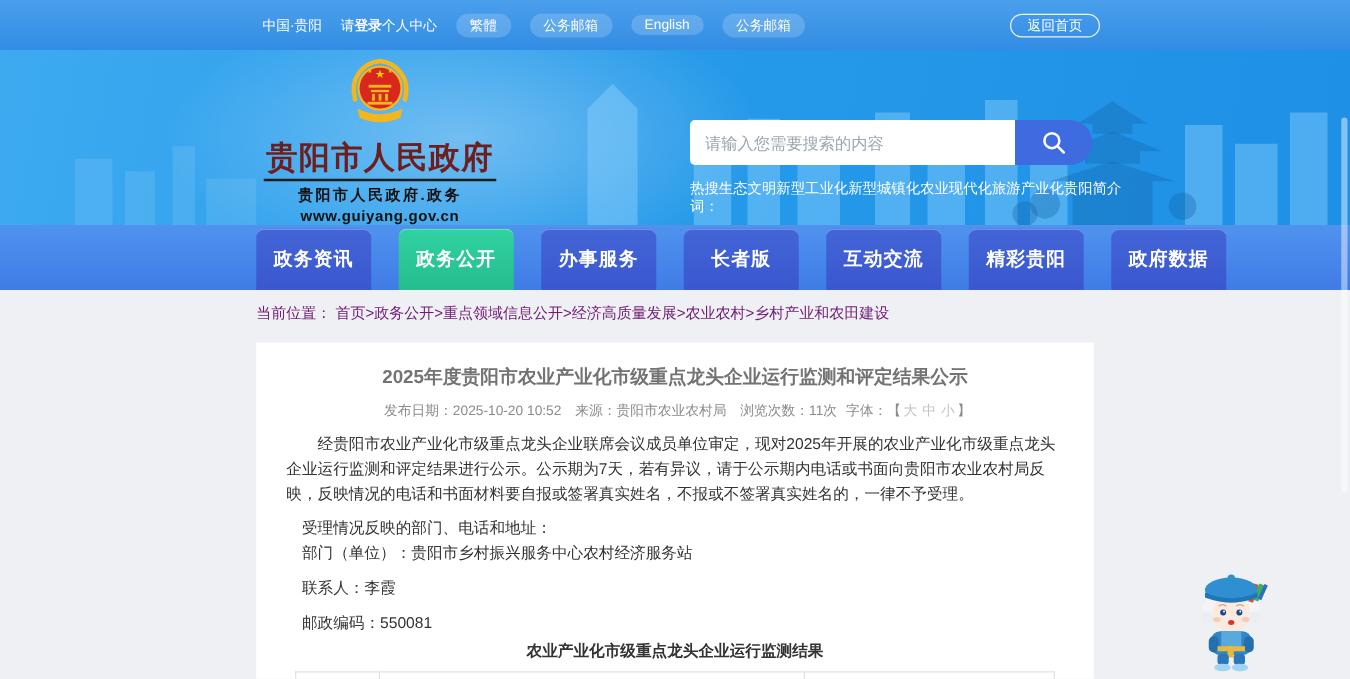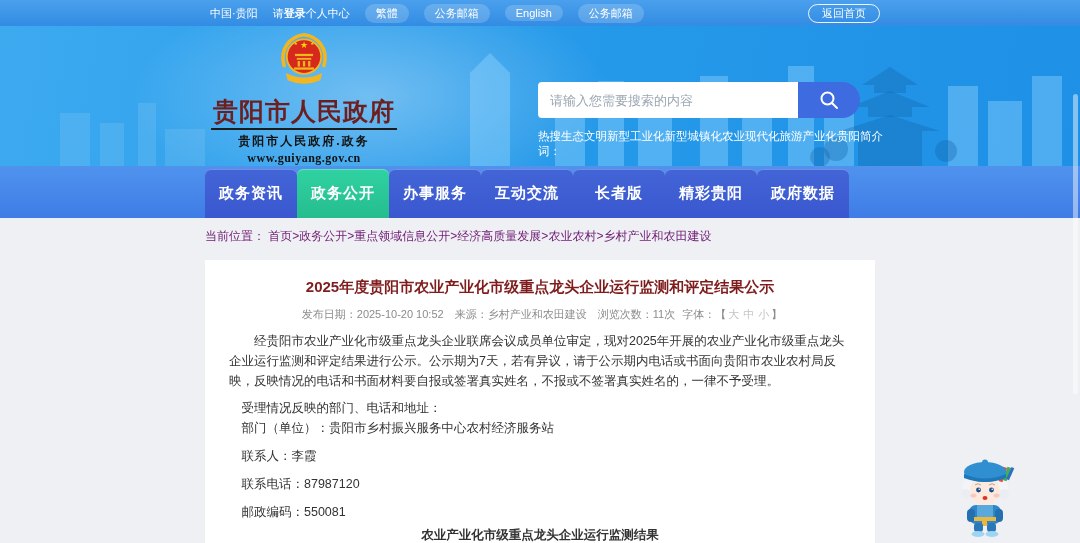--- a/index.html
+++ b/index.html
@@ -5,72 +5,72 @@
   * { margin:0; padding:0; box-sizing:border-box; }
   html,body { width:1080px; height:543px; }
   body {
     overflow:hidden; position:relative;
     background:#eef0f3;
     font-family:"Liberation Sans","DejaVu Sans",sans-serif;
   }
 
   
   .topbar {
-    height:26px; background:linear-gradient(180deg,#4aa0ec,#338ce4);
+    height:40px; background:linear-gradient(180deg,#4aa0ec,#338ce4);
     display:flex; align-items:center; font-size:11px; color:#fff;
     padding:0 200px 0 210px;
   }
   .topbar-left { display:flex; align-items:center; gap:15px; flex:1; }
   .tb-item { cursor:pointer; white-space:nowrap; }
   .tb-login b { font-weight:bold; font-size:11px; }
   .pill { background:rgba(255,255,255,.18); border-radius:10px; padding:2px 11px; cursor:pointer; }
   .back-home { border:1px solid rgba(255,255,255,.9); border-radius:10px; padding:1px 13px; cursor:pointer; white-space:nowrap; }
 
   
   .banner { height:140px; position:relative; overflow:hidden;
     background:linear-gradient(100deg,#3daaf0 0%,#2599e9 55%,#1e90e6 100%); }
   .banner-glow { position:absolute; left:110px; top:-50px; width:520px; height:240px;
     background:radial-gradient(ellipse at center, rgba(255,255,255,.32), rgba(255,255,255,0) 65%); }
   .cityscape { position:absolute; bottom:0; left:0; width:1080px; height:125px; }
 
   .logo { position:absolute; left:208px; top:5px; width:192px; text-align:center; }
   .logo-title { font-size:25px; font-weight:bold; color:#6d1f1f; letter-spacing:1px; line-height:29px; }
   .logo-divider { height:2px; background:#1c1c1c; margin:2px 3px 3px; }
   .logo-sub { font-size:12px; font-weight:bold; color:#101010; letter-spacing:2px; }
-  .logo-url { font-size:12px; font-weight:bold; color:#101010; letter-spacing:.5px; margin-top:1px;font-family:Liberation Serif, serif; }
-
-  .search-wrap { position:absolute; left:538px; top:56px; width:322px; }
+  .logo-url { font-size:12px; font-weight:bold; color:#101010; letter-spacing:.5px; margin-top:1px; }
+
+  .search-wrap { position:absolute; left:552px; top:56px; width:322px; }
   .search-bar { display:flex; height:36px; }
   .search-input { flex:1; border:none; border-radius:4px 0 0 4px; padding:0 12px;
     font-size:13px; color:#333; outline:none; font-family:inherit; }
   .search-input::placeholder { color:#9aa6b2; }
   .search-btn { width:62px; background:#3f6be0; border:none; cursor:pointer;
     border-radius:0 18px 18px 0; display:flex; align-items:center; justify-content:center; }
   .hot-row { display:flex; justify-content:space-between; margin-top:11px;
     font-size:11.5px; color:#fff; width:322px; }
   .hot-word { cursor:pointer; white-space:nowrap; }
 
   
   .nav { height:52px; background:linear-gradient(180deg,#4f93ee,#3f7ce6); position:relative; }
-  .nav-inner { position:absolute; left:205px; top:3px; display:flex; gap:0; height:49px; }
+  .nav-inner { position:absolute; left:205px; top:3px; display:flex; gap:22px; height:49px; }
   .nav-item { width:92px; height:49px; cursor:pointer;
     background:linear-gradient(180deg,#4365d7,#3a57cf);
     border-radius:6px 6px 0 0; color:#fff; font-size:15px; font-weight:bold;
     display:flex; align-items:center; justify-content:center; letter-spacing:1px;
     box-shadow:inset 0 1px 0 rgba(255,255,255,.28); }
   .nav-item.active { background:linear-gradient(180deg,#30d2a2,#25bd8e);text-align:right; }
 
   
   .breadcrumb { margin-left:205px; height:42px; padding-top:10px; font-size:12px; color:#701a75; }
   .bc-path { cursor:pointer; }
 
   
   .card { margin-left:205px; width:670px; height:291px; background:#fff;
     padding:10px 24px 0; overflow:hidden; position:relative; }
-  .article-title { text-align:center; font-size:15px; font-weight:bold; color:#7f1d1d; margin-top:8px; }
+  .article-title { text-align:center; font-size:15px; font-weight:bold; color:#737373; margin-top:8px; }
   .article-meta { text-align:center; font-size:11px; color:#8b8b8b; margin-top:10px; }
   .article-meta .m { margin:0 4px; }
   .size-btn { color:#c3c3c3; margin:0 2px; cursor:pointer; }
   .para { font-size:12.5px; color:#333; line-height:20px; margin-top:9px; text-indent:2em; }
   .section-line { font-size:12.5px; color:#333; line-height:17px; margin-top:9px; padding-left:1em; }
   .contact-line { font-size:12.5px; color:#333; line-height:17px; margin-top:11px; padding-left:1em; }
   .table-title { text-align:center; font-weight:bold; font-size:12.5px; color:#333; margin-top:6px; }
   table.results { width:calc(100% - 14px); margin:7px auto 0; border-collapse:collapse;
     font-size:12px; color:#333; table-layout:fixed; }
   table.results th, table.results td { border:1px solid #e2e2e2; text-align:center;
@@ -174,47 +174,46 @@
       <span class="hot-word">贵阳简介</span>
     </div>
   </div>
 </div>
 
 <div class="nav">
   <div class="nav-inner">
     <div class="nav-item">政务资讯</div>
     <div class="nav-item active">政务公开</div>
     <div class="nav-item">办事服务</div>
+    <div class="nav-item">长者版</div>
     <div class="nav-item">互动交流</div>
-    <div class="nav-item">长者版</div>
     <div class="nav-item">精彩贵阳</div>
     <div class="nav-item">政府数据</div>
   </div>
 </div>
 
 <div class="breadcrumb">
   <span>当前位置：</span>
   <span class="bc-path">首页&gt;政务公开&gt;重点领域信息公开&gt;经济高质量发展&gt;农业农村&gt;乡村产业和农田建设</span>
 </div>
 
 <div class="card">
   <div class="article-title">2025年度贵阳市农业产业化市级重点龙头企业运行监测和评定结果公示</div>
 
   <div class="article-meta">
     <span class="m">发布日期：2025-10-20 10:52</span>
-    <span class="m">来源：乡村产业和农田建设</span>
+    <span class="m">来源：贵阳市农业农村局</span>
     <span class="m">浏览次数：11次</span>
     <span>字体：</span><span>【</span><span class="size-btn">大</span><span class="size-btn">中</span><span class="size-btn">小</span><span>】</span>
   </div>
 
   <p class="para">经贵阳市农业产业化市级重点龙头企业联席会议成员单位审定，现对2025年开展的农业产业化市级重点龙头企业运行监测和评定结果进行公示。公示期为7天，若有异议，请于公示期内电话或书面向贵阳市农业农村局反映，反映情况的电话和书面材料要自报或签署真实姓名，不报或不签署真实姓名的，一律不予受理。</p>
   <div class="section-line">受理情况反映的部门、电话和地址：</div>
   <div class="contact-line" style="margin-top:3px;">部门（单位）：贵阳市乡村振兴服务中心农村经济服务站</div>
   <div class="contact-line">联系人：李霞</div>
-  <div class="contact-line">联系电话：87987120</div>
   <div class="contact-line">邮政编码：550081</div>
 
   <div class="table-title">农业产业化市级重点龙头企业运行监测结果</div>
   <table class="results">
     <colgroup>
         <col class="col-idx">
         <col class="col-name">
         <col class="col-result">
       </colgroup>
     <thead>

